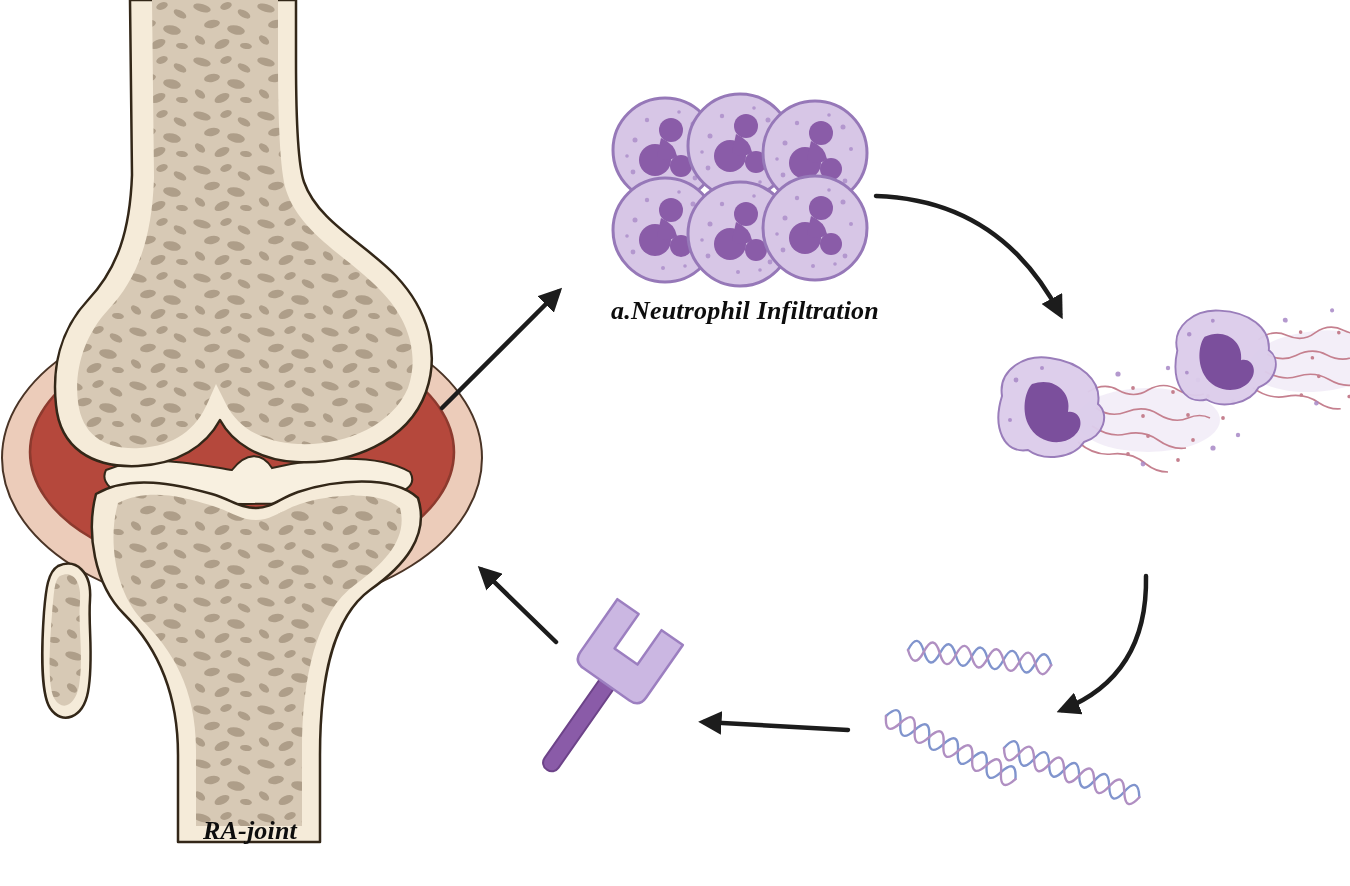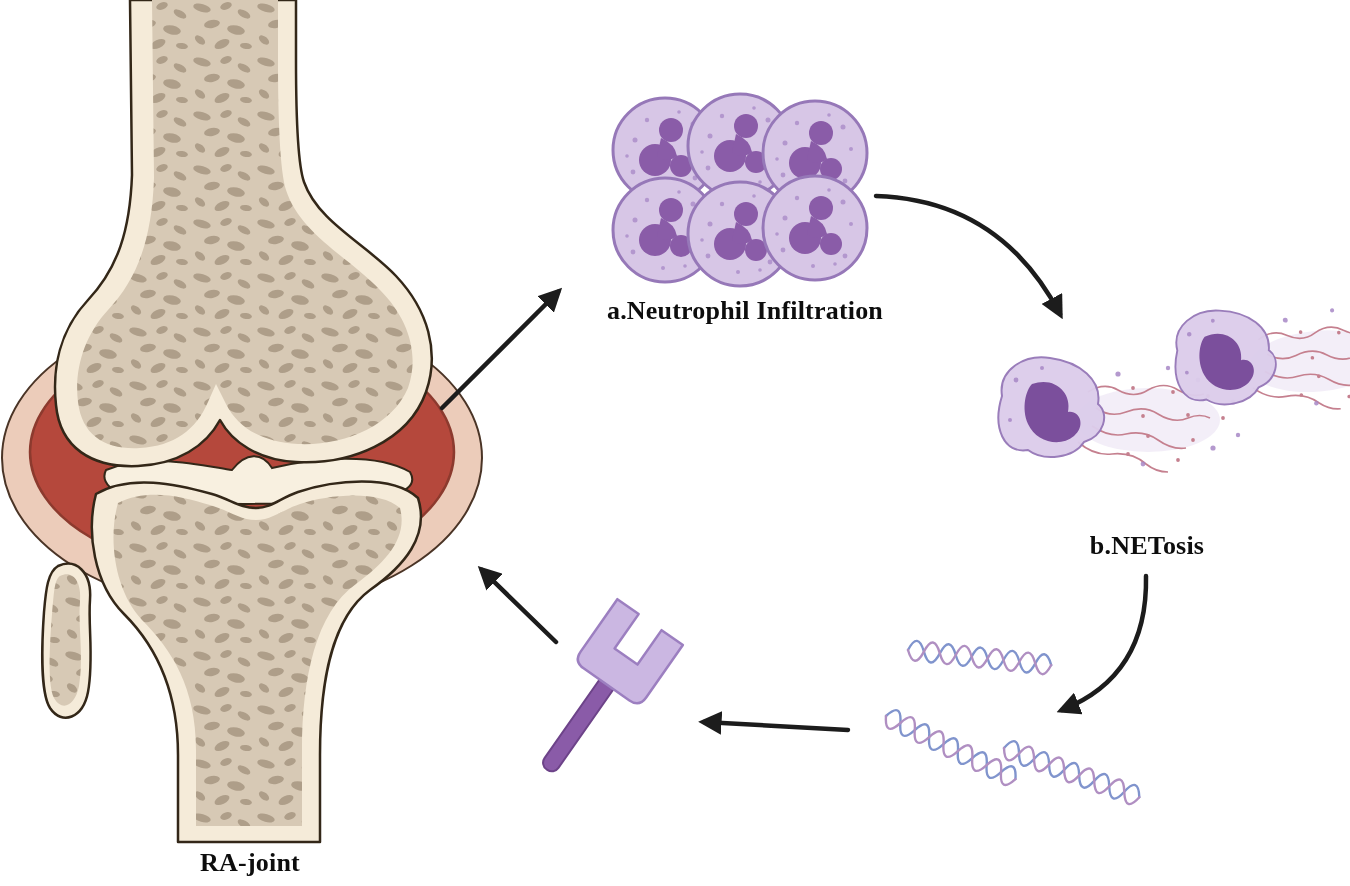--- a/index.html
+++ b/index.html
@@ -1,19 +1,19 @@
 <!DOCTYPE html>
 <html style="--background: #ffffff; --bone-outer: #f5ebd9; --bone-inner: #d7c9b5; --bone-spot: #ae9e89; --outline: #332718; --synovium-red: #b5483c; --synovium-dark: #8c3a2e; --capsule-pink: #ecccba; --capsule-stroke: #4a3426; --cartilage: #f8f0e0; --neutrophil-body: #d7c6e6; --neutrophil-rim: #9678b8; --neutrophil-nucleus: #8a5ca8; --speckle: #a787c6; --net-blob: #dccdeb; --net-nucleus: #7b4f9c; --net-strand: #c5808f; --dna-a: #8094cd; --dna-b: #b08fc2; --sensor-light: #cbb7e2; --sensor-light-stroke: #9c7fc0; --sensor-dark: #8a5ba8; --sensor-dark-stroke: #6d4389; --arrow: #1c1c1c;"><head>
 <meta charset="utf-8">
 <style>
   * { margin:0; padding:0; box-sizing:border-box; }
   html,body { background:#ffffff; }
   body { font-family:"Liberation Serif", serif; }
 
-  .stage { position:relative; width:1350px; height:886px; background:var(--background,#ffffff); overflow:hidden; }
+  .stage { position:relative; width:1350px; height:886px; background:var(--background,#ffffff); overflow:hidden;font-style:italic; }
   .stage > svg { position:absolute; left:0; top:0; }
 
   .lbl { position:absolute; z-index:2; font-weight:700; font-size:26px; color:#0d0d0d;
          text-align:center; letter-spacing:.2px; line-height:1.15; }
 
   
   .capsule   { fill:var(--capsule-pink,#ecccba); stroke:var(--capsule-stroke,#4a3426); stroke-width:2; }
   .synovium  { fill:var(--synovium-red,#b5483c); stroke:var(--synovium-dark,#8c3a2e); stroke-width:2.5; }
   .bone-outer{ fill:var(--bone-outer,#f5ebd9); stroke:var(--outline,#332718); stroke-width:2.5; stroke-linejoin:round; }
   .bone-inner{ fill:url(#trab); }
@@ -182,19 +182,18 @@
     </g>
 
     <g transform="translate(618,668) rotate(35)">
       <rect class="sensor-handle" x="-8.5" y="12" width="17" height="112" rx="8"></rect>
       <path class="sensor-fork" d="M -40 -56 L -14 -56 L -14 -14 L 14 -14 L 14 -56 L 40 -56 L 40 8 Q 40 20 28 20 L -28 20 Q -40 20 -40 8 Z"></path>
     </g>
   </svg>
 
   <div class="lbl" style="left:575px; top:296px; width:340px;">a.Neutrophil Infiltration</div>
 
-  <div class="lbl" style="left:1047px; top:531px; width:200px;">b.NETosis</div>
 
 
 
 
-  <div class="lbl" style="left:150px; top:848px; width:200px;">RA-joint</div>
+  <div class="lbl" style="left:150px; top:816px; width:200px;">RA-joint</div>
 </div>
 
 </body></html>

